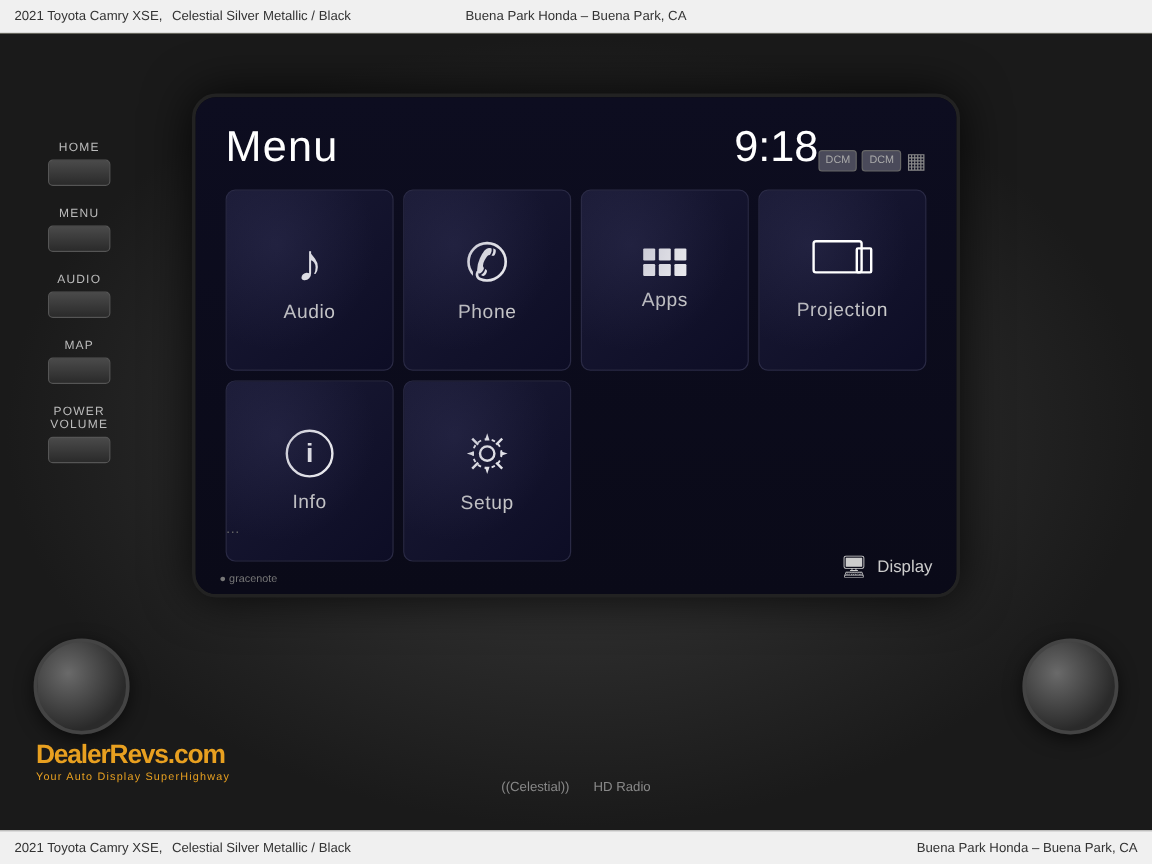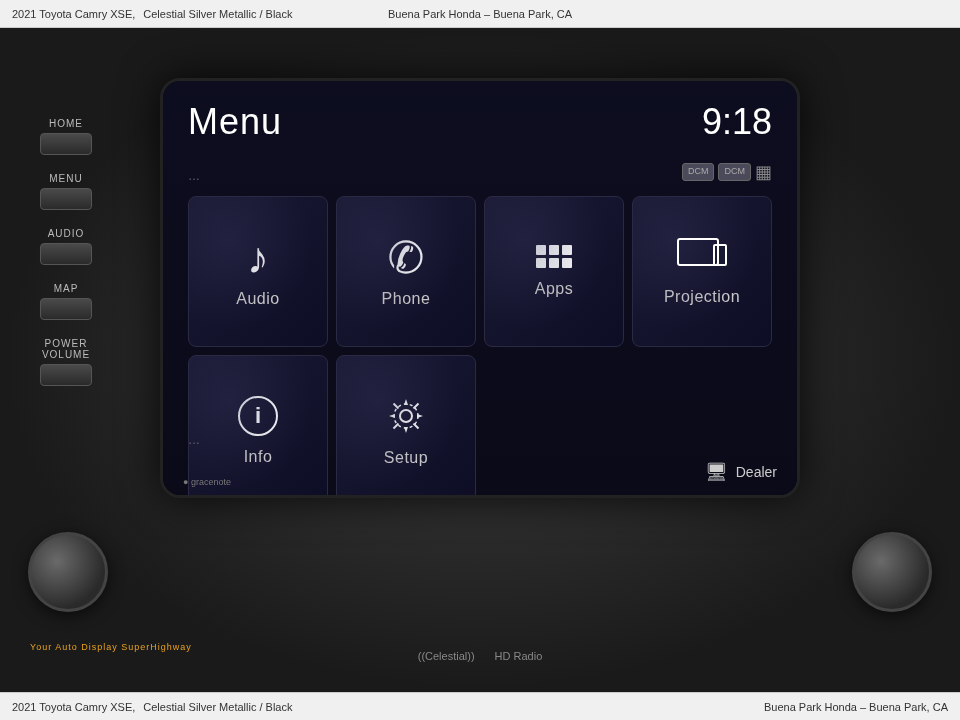--- a/index.html
+++ b/index.html
@@ -359,21 +359,21 @@
 VOLUME</span>
         <div class="side-btn"></div>
       </div>
     </div>
 
     <div class="screen-container">
       <div class="screen">
 
         <div class="screen-header">
           <span class="screen-title">Menu</span>
-          <div style="display:flex; flex-direction:column; align-items:flex-end;">
+          <div style="display:flex; flex-direction:row; align-items:flex-end;">
             <span class="screen-time">9:18</span>
             <div class="status-icons">
               <span class="status-badge">DCM</span>
               <span class="status-badge">DCM</span>
               <span style="color:#888; font-size:18px; line-height:1;">▦</span>
             </div>
           </div>
         </div>
 
         <span class="ellipsis" style="top:88px; left:25px;">…</span>
@@ -437,39 +437,40 @@
             </div>
             <span class="menu-item-label">Setup</span>
           </div>
 
         </div>
 
         <span class="ellipsis" style="top:352px; left:25px;">…</span>
 
         <div class="display-btn" style="position:absolute; bottom:12px; right:20px;">
           <span style="font-size:18px;">🖥</span>
-          <span>Dealer</span>
+          <span>Display</span>
         </div>
 
         <span class="gracenote">● gracenote</span>
 
       </div>
     </div>
 
 
     <div class="left-knob"></div>
 
     <div class="right-knob"></div>
 
     <div class="bottom-logos">
       <span class="logo-text">((Celestial))</span>
       <span class="logo-text">HD Radio</span>
     </div>
 
     <div class="watermark">
+      <span class="watermark-logo">DealerRevs.com</span>
       <span class="watermark-sub">Your Auto Display SuperHighway</span>
     </div>
 
   </div>
 </div>
 
 <div class="bottom-bar">
   <div style="display:flex; gap:8px;">
     <span>2021 Toyota Camry XSE,</span>
     <span>Celestial Silver Metallic / Black</span>

